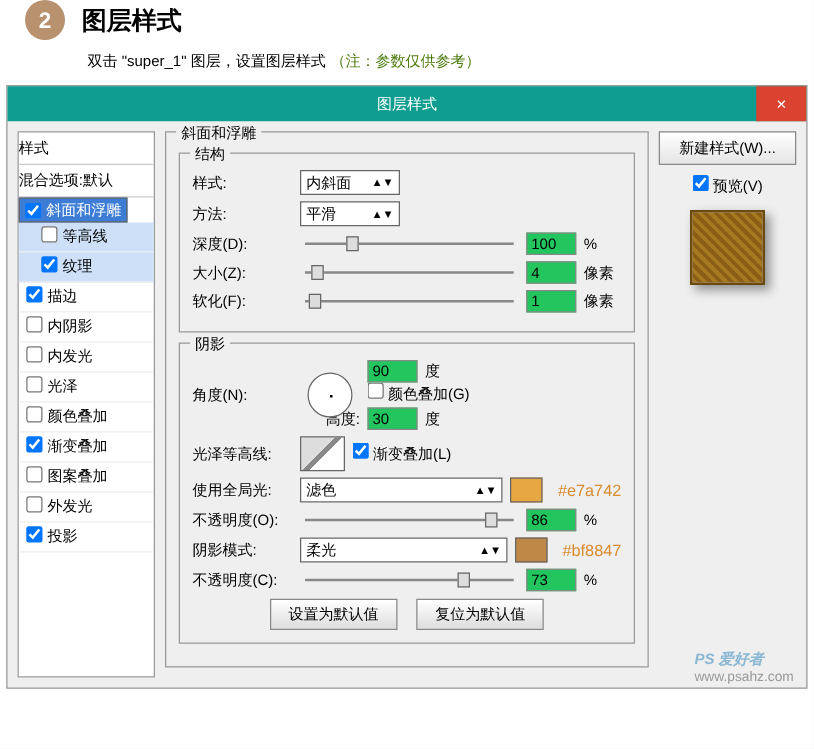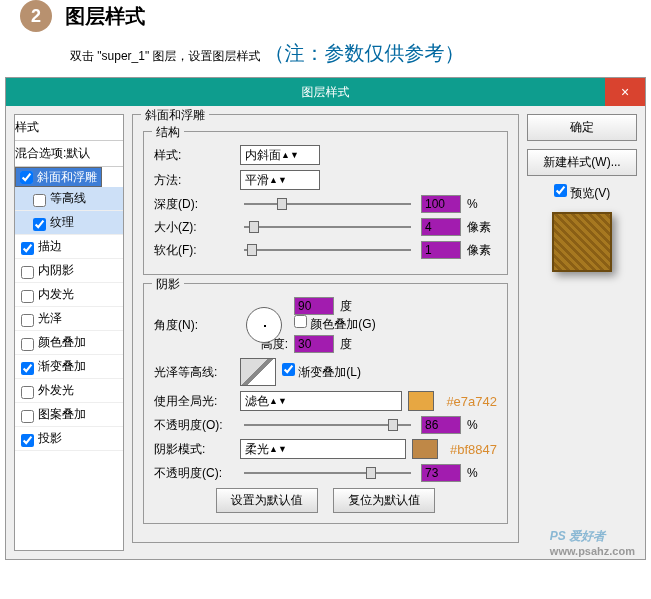--- a/index.html
+++ b/index.html
@@ -1,59 +1,59 @@
 <!DOCTYPE html>
 <html><head>
 <meta charset="utf-8">
 <style>
 *{box-sizing:border-box;margin:0;padding:0;font-family:"Microsoft YaHei",Arial,sans-serif;font-size:12px}
 body{background:#fff;width:651px}
 .step-header{padding:0 20px}
 .step-num{display:inline-flex;width:32px;height:32px;border-radius:50%;background:#b8916f;color:#fff;align-items:center;justify-content:center;font-size:18px;font-weight:bold;vertical-align:middle}
 .step-title{display:inline-block;font-size:20px;font-weight:bold;margin-left:10px;vertical-align:middle}
 .step-sub{margin-left:50px;margin-top:8px;font-size:14px}
-.step-note{color:#0369a1;font-size:20px}
+.step-note{color:#4d7c0f;font-size:12px}
 .dialog{border:1px solid #999;margin:10px 5px 5px 5px;background:#efefef;position:relative}
 .titlebar{background:#0e9d8e;color:#fff;height:28px;line-height:28px;text-align:center;position:relative}
 .close-btn{position:absolute;right:0;top:0;width:40px;height:28px;background:#d9432f;color:#fff;text-align:center;line-height:28px;font-size:14px}
 .body{display:flex;padding:8px}
 .sidebar{width:110px;border:1px solid #999;background:#fff;margin-right:8px}
 .sb-head{padding:4px 0;border-bottom:1px solid #ccc}
-.sb-row{padding:3px 6px;display:flex;align-items:flex-end;gap:4px;border-bottom:1px solid #eee}
+.sb-row{padding:3px 6px;display:flex;align-items:flex-start;gap:4px;border-bottom:1px solid #eee}
 .sb-row.sel{background:#3d7dd6;color:#fff}
 .sb-row.lt{background:#cde0f7}
 .sb-row input{margin:0}
 .sb-sub{padding-left:18px}
 .main{flex:1;margin-right:8px}
 .fset{border:1px solid #999;padding:8px 10px 10px 10px;margin-bottom:8px;position:relative}
 .fset-title{position:absolute;top:-8px;left:8px;background:#efefef;padding:0 4px}
 .inner-fset{margin-top:8px}
 .row{display:flex;align-items:center;margin:5px 0;gap:6px}
 .lbl{width:80px;text-align:left}
-.sel{border:1px solid #666;background:#fff;padding:1px 4px;min-width:80px;height:20px;display:inline-flex;align-items:center;}
+.sel{border:1px solid #666;background:#fff;padding:1px 4px;min-width:80px;height:20px;display:inline-flex;align-items:center;justify-content:space-between}
 .sel .arr{font-size:9px}
 .slider{flex:1;height:16px;position:relative;margin:0 4px}
 .slider .track{position:absolute;top:7px;left:0;right:0;height:2px;background:#888}
 .slider .thumb{position:absolute;top:2px;width:10px;height:12px;background:#ddd;border:1px solid #666}
-.num{width:40px;border:1px solid #888;padding:1px 3px;background:#a21caf;text-align:left}
+.num{width:40px;border:1px solid #888;padding:1px 3px;background:#22c55e;text-align:left}
 .unit{min-width:30px}
 .radio-g{display:flex;gap:10px;align-items:center}
 .angle-ctl{width:36px;height:36px;border:1px solid #666;border-radius:50%;background:#fff;position:relative;margin:0 6px}
 .angle-ctl::after{content:"";position:absolute;width:2px;height:2px;background:#000;top:17px;left:17px}
 .contour{width:36px;height:28px;border:1px solid #666;background:linear-gradient(135deg,#ddd 0%,#ddd 45%,#888 45%,#888 55%,#fff 55%);display:inline-block}
 .swatch{width:26px;height:20px;border:1px solid #666;display:inline-block}
 .hex{color:#d98b2e;margin-left:6px;font-size:13px}
 .btns{text-align:center;margin-top:6px}
 .btn{border:1px solid #888;background:linear-gradient(#fff,#ddd);padding:3px 14px;margin:0 6px;display:inline-block}
 .right{width:110px}
 .rbtn{border:1px solid #888;background:linear-gradient(#fff,#e5e5e5);padding:4px 0;text-align:center;margin-bottom:8px}
 .preview-chk{text-align:center;margin:6px 0}
 .preview-sw{width:60px;height:60px;margin:10px auto;background:repeating-linear-gradient(45deg,#a67820,#a67820 3px,#8a5f15 3px,#8a5f15 6px);border:2px solid #6b4a10;box-shadow:4px 4px 8px rgba(0,0,0,.4);position:relative}
 .watermark{position:absolute;right:10px;bottom:2px;font-size:18px;color:#8ab8d4;font-style:italic;font-weight:bold}
-.watermark .sm{font-size:11px;color:#999;display:block;text-align:center;font-style:normal;font-weight:bold}
+.watermark .sm{font-size:11px;color:#999;display:block;text-align:center;font-style:normal;font-weight:normal}
 </style>
 </head>
 <body>
 
 <div class="step-header">
   <span class="step-num">2</span>
   <span class="step-title">图层样式</span>
   <div class="step-sub">
     <span>双击 "super_1" 图层，设置图层样式</span>
     <span class="step-note">（注：参数仅供参考）</span>
@@ -91,24 +91,24 @@
             <input type="checkbox" style="">
             <span>光泽</span>
           </div><div class="sb-row">
             <input type="checkbox" style="">
             <span>颜色叠加</span>
           </div><div class="sb-row">
             <input type="checkbox" checked="" style="">
             <span>渐变叠加</span>
           </div><div class="sb-row">
             <input type="checkbox" style="">
+            <span>图案叠加</span>
+          </div><div class="sb-row">
+            <input type="checkbox" style="">
             <span>外发光</span>
-          </div><div class="sb-row">
-            <input type="checkbox" style="">
-            <span>图案叠加</span>
           </div><div class="sb-row">
             <input type="checkbox" checked="" style="">
             <span>投影</span>
           </div></div>
     </div>
 
     <div class="main">
       <div class="fset">
         <span class="fset-title">斜面和浮雕</span>
         <div class="fset inner-fset" style="border-top:1px solid #999">
@@ -217,21 +217,20 @@
           </div>
           <div class="btns">
             <span class="btn">设置为默认值</span>
             <span class="btn">复位为默认值</span>
           </div>
         </div>
       </div>
     </div>
 
     <div class="right">
-      <div class="rbtn">确定</div>
       <div class="rbtn">新建样式(W)...</div>
       <div class="preview-chk"><label><input type="checkbox" checked="" style=""> <span>预览(V)</span></label></div>
       <div class="preview-sw"></div>
     </div>
   </div>
   <div class="watermark">
     <span>PS 爱好者</span><span class="sm">www.psahz.com</span>
   </div>
 </div>
 

